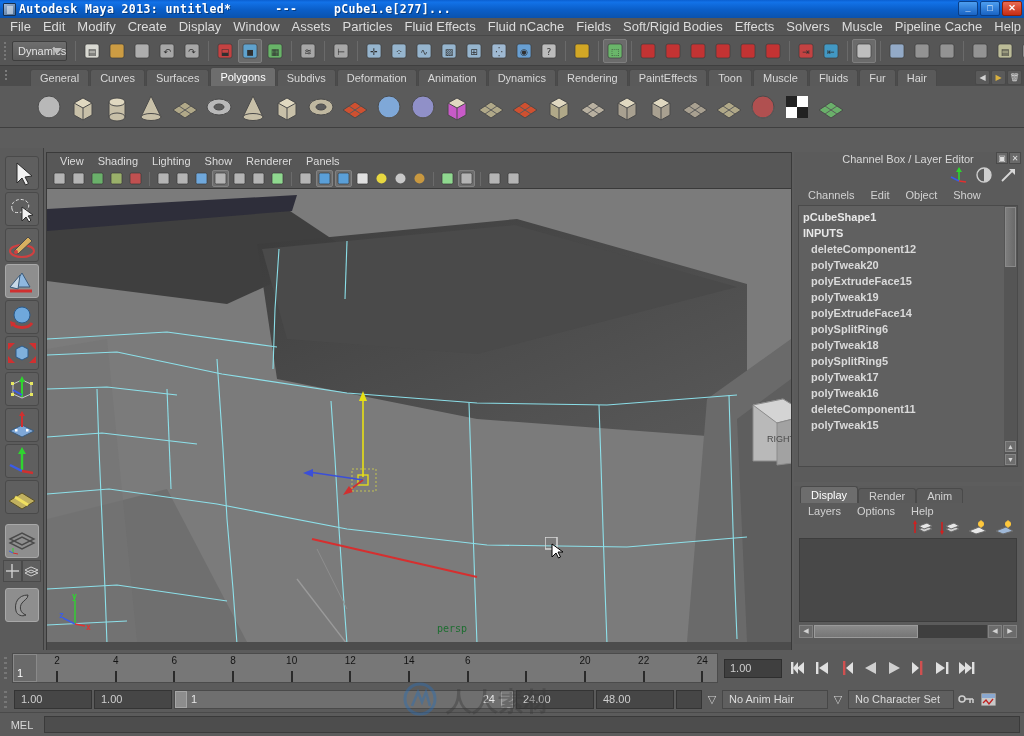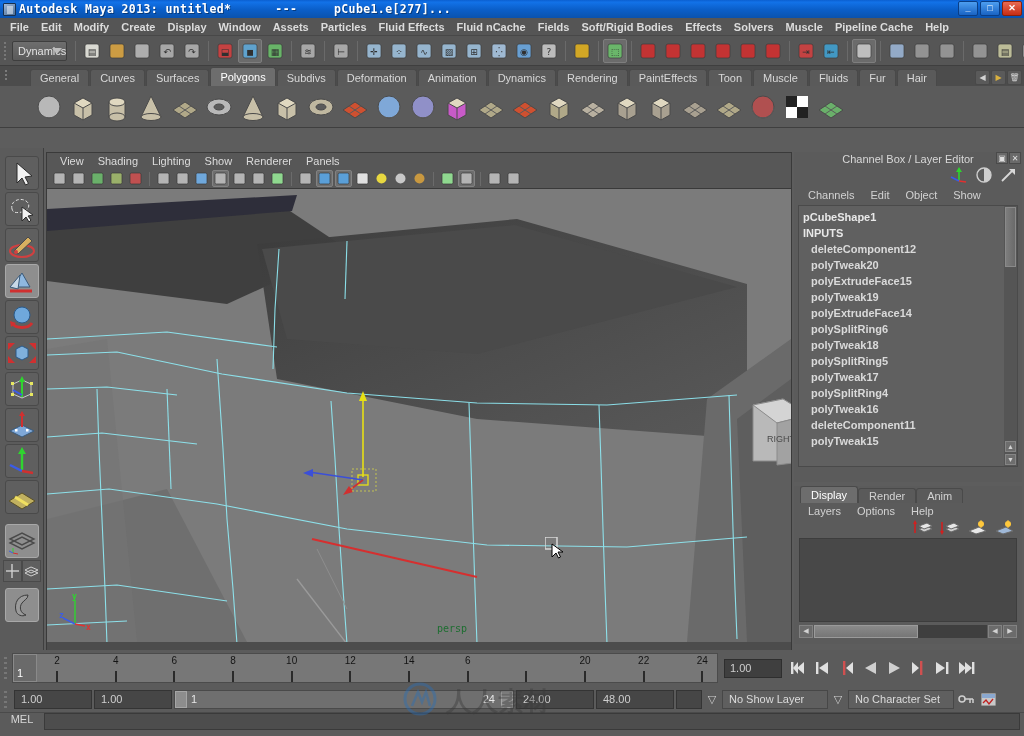--- a/index.html
+++ b/index.html
@@ -43,21 +43,21 @@
     color:#fff;font-size:9px;font-weight:bold;line-height:1;
   }
   .win-btn.close{ background:linear-gradient(to bottom,#e86b54,#c62d14); border-color:#8b2008;}
 
   
   .menubar{
     height:18px; background:#555555;
     display:flex; align-items:center; padding-left:4px;
     border-bottom:1px solid #484848;
   }
-  .menubar .mi{ padding:1px 6px; color:#dcdcdc; font-size:11px; white-space:nowrap;font-weight:bold;}
+  .menubar .mi{ padding:1px 6px; color:#dcdcdc; font-size:13px; white-space:nowrap;}
 
   
   .toolbar{
     height:30px; background:#565656; display:flex; align-items:center;
     padding-left:2px; border-bottom:1px solid #3f3f3f; gap:1px;
   }
   .grip{ width:7px;height:24px; display:flex;flex-direction:column;justify-content:center;gap:2px; flex:0 0 auto;}
   .grip i{ display:block; width:2px;height:2px;background:#787878; margin-left:2px;}
   .menuset{
     width:100px;height:20px;margin:0 4px 0 2px;
@@ -203,21 +203,21 @@
   .rangebar{ height:19px; background:#6f6f6f; border:1px solid #4a4a4a; position:relative;
     display:flex;align-items:center; flex:0 0 auto;}
   .rb-handle{ width:12px;height:17px;background:#8d8d8d;border:1px solid #a5a5a5;}
   .rb-lbl{ font-size:11px; color:#e6e6e6; }
   .dropdown{ height:19px; background:#5f5f5f; border:1px solid #474747; position:relative;
     display:flex;align-items:center;padding-left:6px; color:#dcdcdc; font-size:11px; flex:0 0 auto;}
   .dd-arr{ width:16px;height:19px;display:flex;align-items:center;justify-content:center;flex:0 0 auto;}
 
   
   .cmdrow{ position:absolute; left:0; top:712px; width:1024px; height:24px; background:#5b5b5b;
-    display:flex; border-top:1px solid #4a4a4a;}
+    display:flex; align-items:center; border-top:1px solid #4a4a4a;}
   .mel-lbl{ width:44px; font-size:11px; color:#d6d6d6; text-align:center;}
   .cmd-input{ flex:1; height:17px; background:#4d4d4d; border:1px solid #3a3a3a; margin-right:4px;}
   .wm{ position:absolute; left:398px; top:682px; width:230px; height:36px; opacity:.42;
        pointer-events:none; }
 </style>
 </head>
 <body>
 
 <div id="app">
 
@@ -1002,21 +1002,20 @@
             <div class="cb-row head">INPUTS</div>
             <div class="cb-row sub">deleteComponent12</div>
             <div class="cb-row sub">polyTweak20</div>
             <div class="cb-row sub">polyExtrudeFace15</div>
             <div class="cb-row sub">polyTweak19</div>
             <div class="cb-row sub">polyExtrudeFace14</div>
             <div class="cb-row sub">polySplitRing6</div>
             <div class="cb-row sub">polyTweak18</div>
             <div class="cb-row sub">polySplitRing5</div>
             <div class="cb-row sub">polyTweak17</div>
-            <div class="cb-row sub">polySplitRing4</div>
             <div class="cb-row sub">polyTweak16</div>
             <div class="cb-row sub">deleteComponent11</div>
             <div class="cb-row sub">polyTweak15</div>
           </div>
         <div class="cb-scroll">
           <div class="cb-thumb"></div>
           <div class="cb-arrow" style="bottom:14px;">▲</div>
           <div class="cb-arrow" style="bottom:1px;">▼</div>
         </div>
       </div>
@@ -1179,21 +1178,21 @@
       <div class="rb-handle"></div>
       <span class="rb-lbl" style="margin-left:4px;">1</span>
       <span style="flex:1"></span>
       <span class="rb-lbl" style="margin-right:6px;">24</span>
       <div class="rb-handle"></div>
     </div>
     <div class="r-field" style="width:78px;">24.00</div>
     <div class="r-field" style="width:78px;">48.00</div>
     <div class="r-field" style="width:26px;"></div>
     <div class="dd-arr">▽</div>
-    <div class="dropdown" style="width:106px;">No Show Layer</div>
+    <div class="dropdown" style="width:106px;">No Anim Hair</div>
     <div class="dd-arr">▽</div>
     <div class="dropdown" style="width:106px;">No Character Set</div>
     <div style="width:20px;display:flex;align-items:center;justify-content:center;">
       <svg width="16" height="12">
           <circle cx="4" cy="6" r="3" fill="none" stroke="#cfcfcf" stroke-width="1.5"></circle>
       <line x1="7" y1="6" x2="15" y2="6" stroke="#cfcfcf" stroke-width="1.5"></line>
       <line x1="12" y1="6" x2="12" y2="10" stroke="#cfcfcf" stroke-width="1.5"></line>
       <line x1="15" y1="6" x2="15" y2="10" stroke="#cfcfcf" stroke-width="1.5"></line>
         </svg>
     </div>

